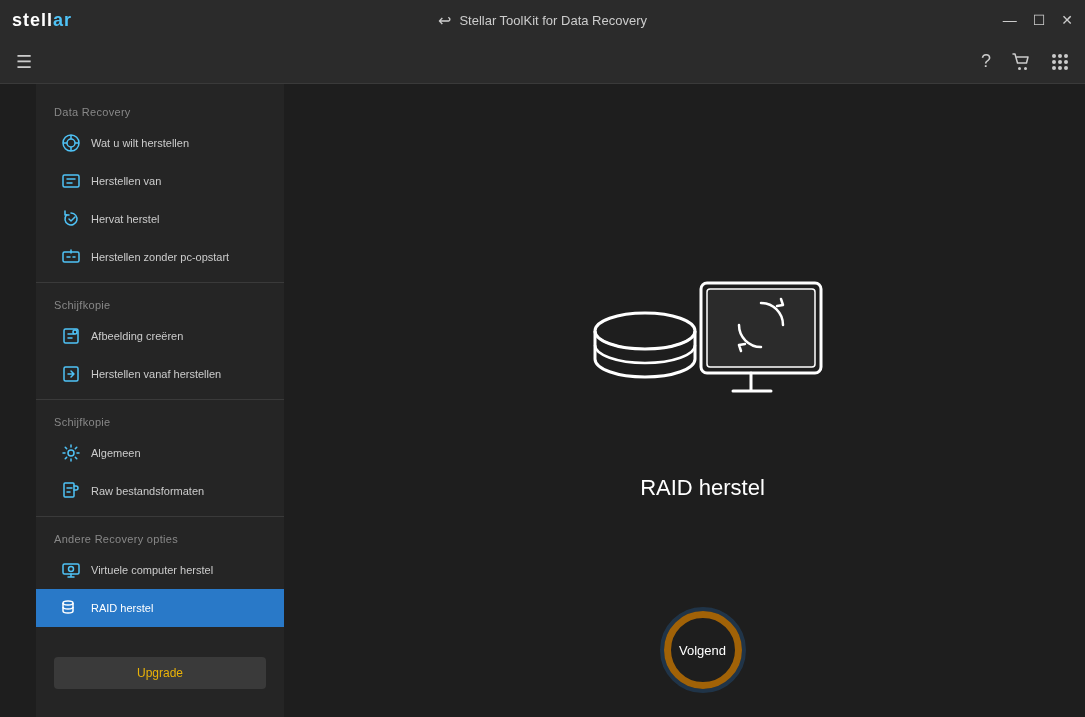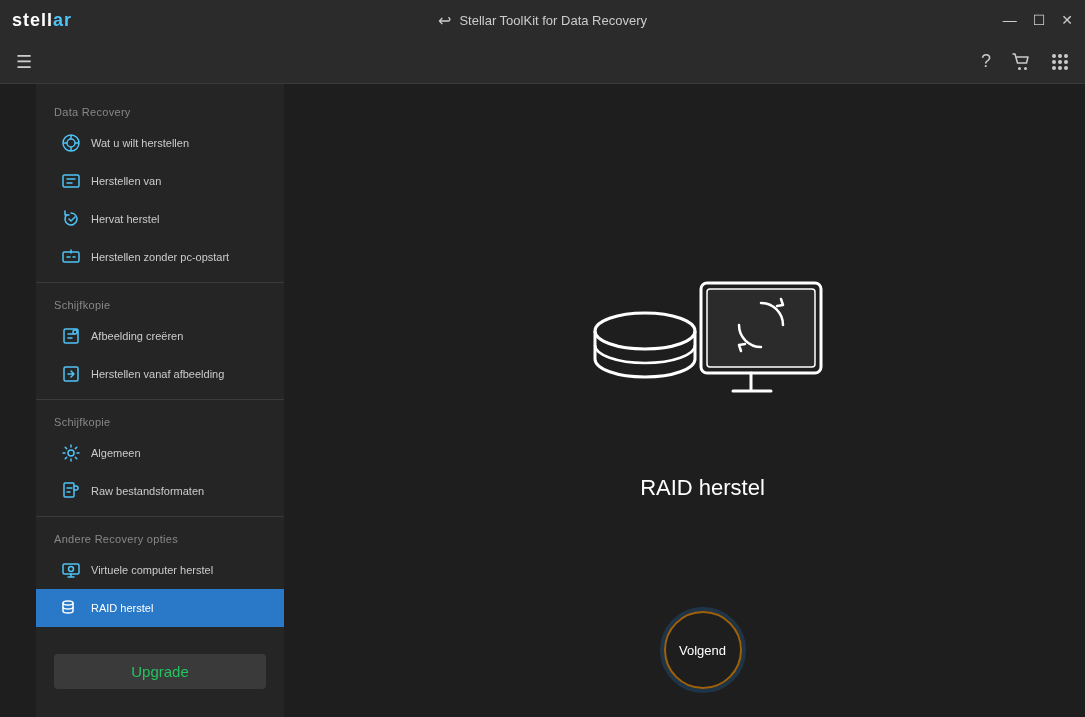--- a/index.html
+++ b/index.html
@@ -151,24 +151,24 @@
     }
 
     .upgrade-btn-wrap {
       margin-top: auto;
       padding: 16px 18px;
     }
     .upgrade-btn {
       width: 100%;
       padding: 9px 0;
       background: #3a3a3a;
-      color: #22c55e;
+      color: #eab308;
       border: none;
       border-radius: 4px;
-      font-size: 15px;
+      font-size: 12px;
       cursor: pointer;
     }
 
     
     .main-content {
       flex: 1;
       background: #1e1e1e;
       display: flex;
       flex-direction: column;
       align-items: center;
@@ -204,21 +204,21 @@
       position: absolute;
       bottom: 28px;
       left: 50%;
       transform: translateX(-50%);
     }
     .next-btn {
       width: 78px;
       height: 78px;
       border-radius: 50%;
       background: #1e1e1e;
-      border: 2px solid #a16207;
+      border: 7px solid #a16207;
       color: #ffffff;
       font-size: 13px;
       cursor: pointer;
       display: flex;
       align-items: center;
       justify-content: center;
       outline: 4px solid rgba(41,121,200,0.25);
     }
 
     
@@ -335,21 +335,21 @@
       <span>Afbeelding creëren</span>
     </div>
 
     <div class="sidebar-item">
       <div class="item-icon">
         <svg width="20" height="20" viewBox="0 0 20 20" fill="none">
           <rect x="3" y="3" width="14" height="14" rx="1.5" stroke="#4fc3f7" stroke-width="1.5"></rect>
           <path d="M7 10h6M10 7l3 3-3 3" stroke="#4fc3f7" stroke-width="1.5" stroke-linecap="round" stroke-linejoin="round"></path>
         </svg>
       </div>
-      <span>Herstellen vanaf afbeelding</span>
+      <span>Herstellen vanaf herstellen</span>
     </div>
 
     <div class="sidebar-divider"></div>
 
     <div class="sidebar-section-label">Schijfkopie</div>
 
     <div class="sidebar-item">
       <div class="item-icon">
         <svg width="20" height="20" viewBox="0 0 20 20" fill="none">
           <circle cx="10" cy="10" r="3" stroke="#4fc3f7" stroke-width="1.5"></circle>

